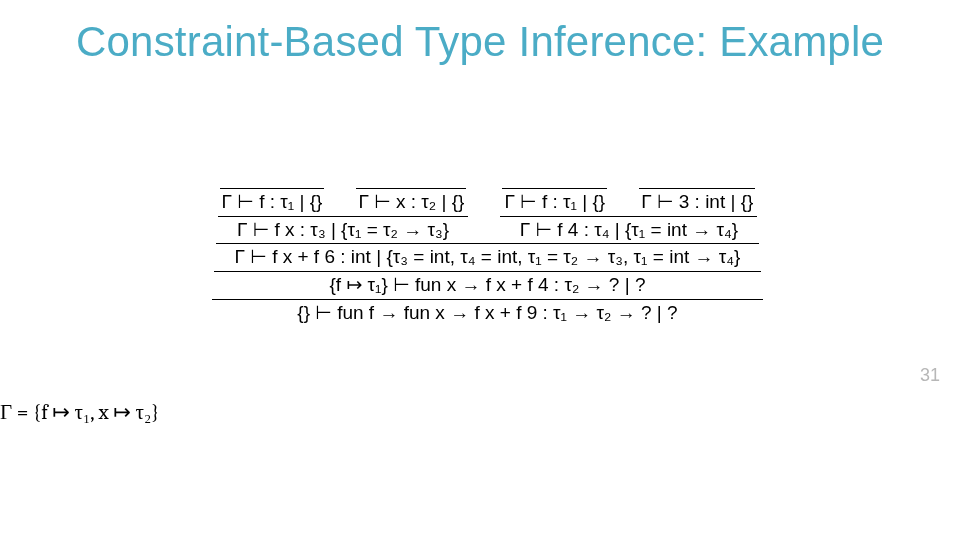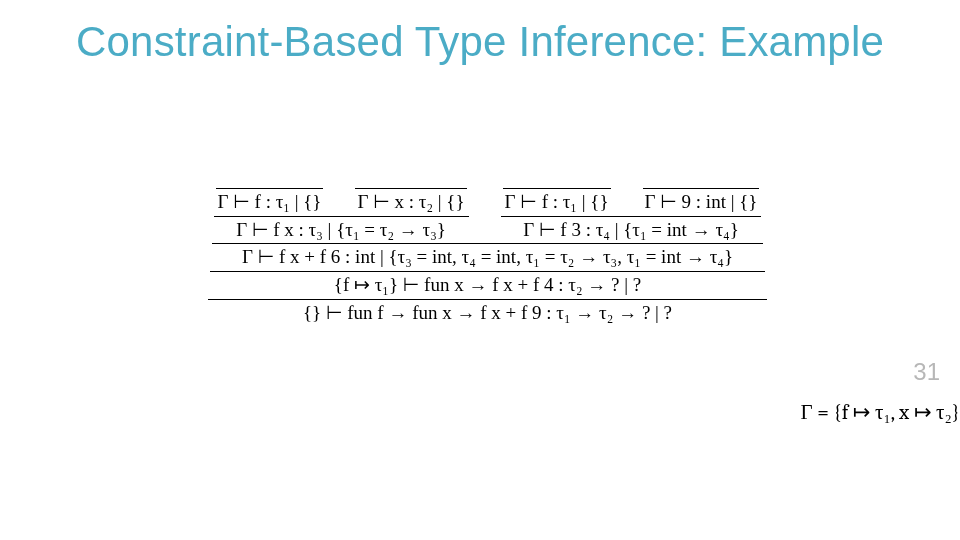--- a/index.html
+++ b/index.html
@@ -30,21 +30,21 @@
     letter-spacing: 0.2px;
   }
   .proof {
     position: absolute;
     top: 170px;
     left: 0;
     right: 0;
     display: flex;
     flex-direction: column;
     align-items: center;
-    font-family: Liberation Serif, serif;
+    font-family: Liberation Sans, sans-serif;
     font-size: 19px;
     color: #000000;
     line-height: 1.35;
     padding-left: 15px;
   }
   .pair {
     display: inline-flex;
     flex-direction: row;
     align-items: flex-end;
     gap: 32px;
@@ -78,30 +78,30 @@
     margin-bottom: 0;
   }
   .axiom > .den {
     padding: 0 2px;
   }
   .gamma-line {
     position: absolute;
     top: 400px;
     left: 0;
     right: 0;
-    text-align: right;
+    text-align: left;
     font-family: Cambria, Georgia, "Times New Roman", serif;
     font-size: 21px;
     color: #000;
   }
   .page-num {
     position: absolute;
     right: 20px;
     bottom: 14px;
-    font-size: 24px;
+    font-size: 18px;
     color: #b7b7b7;
   }
 </style>
 </head>
 <body>
 
 <div class="slide">
 
   <div class="title">Constraint-Based Type Inference: Example</div>
 
@@ -139,26 +139,26 @@
 
                   <span class="frac">
                     <span class="num">
                       <span class="pair">
                         <span class="axiom">
                           <span class="axiom-bar"></span>
                           <span class="den">Γ ⊢ f : τ₁ | {}</span>
                         </span>
                         <span class="axiom">
                           <span class="axiom-bar"></span>
-                          <span class="den">Γ ⊢ 9 : int | {}</span>
+                          <span class="den">Γ ⊢ 3 : int | {}</span>
                         </span>
                       </span>
                     </span>
                     <span class="rule"></span>
-                    <span class="den">Γ ⊢ f 3 : τ₄ | {τ₁ = int → τ₄}</span>
+                    <span class="den">Γ ⊢ f 4 : τ₄ | {τ₁ = int → τ₄}</span>
                   </span>
 
                 </span>
 
               </div>
               <div class="rule"></div>
               <div class="den">Γ ⊢ f x + f 6 : int | {τ₃ = int, τ₄ = int, τ₁ = τ₂ → τ₃, τ₁ = int → τ₄}</div>
             </div>
 
           </div>

